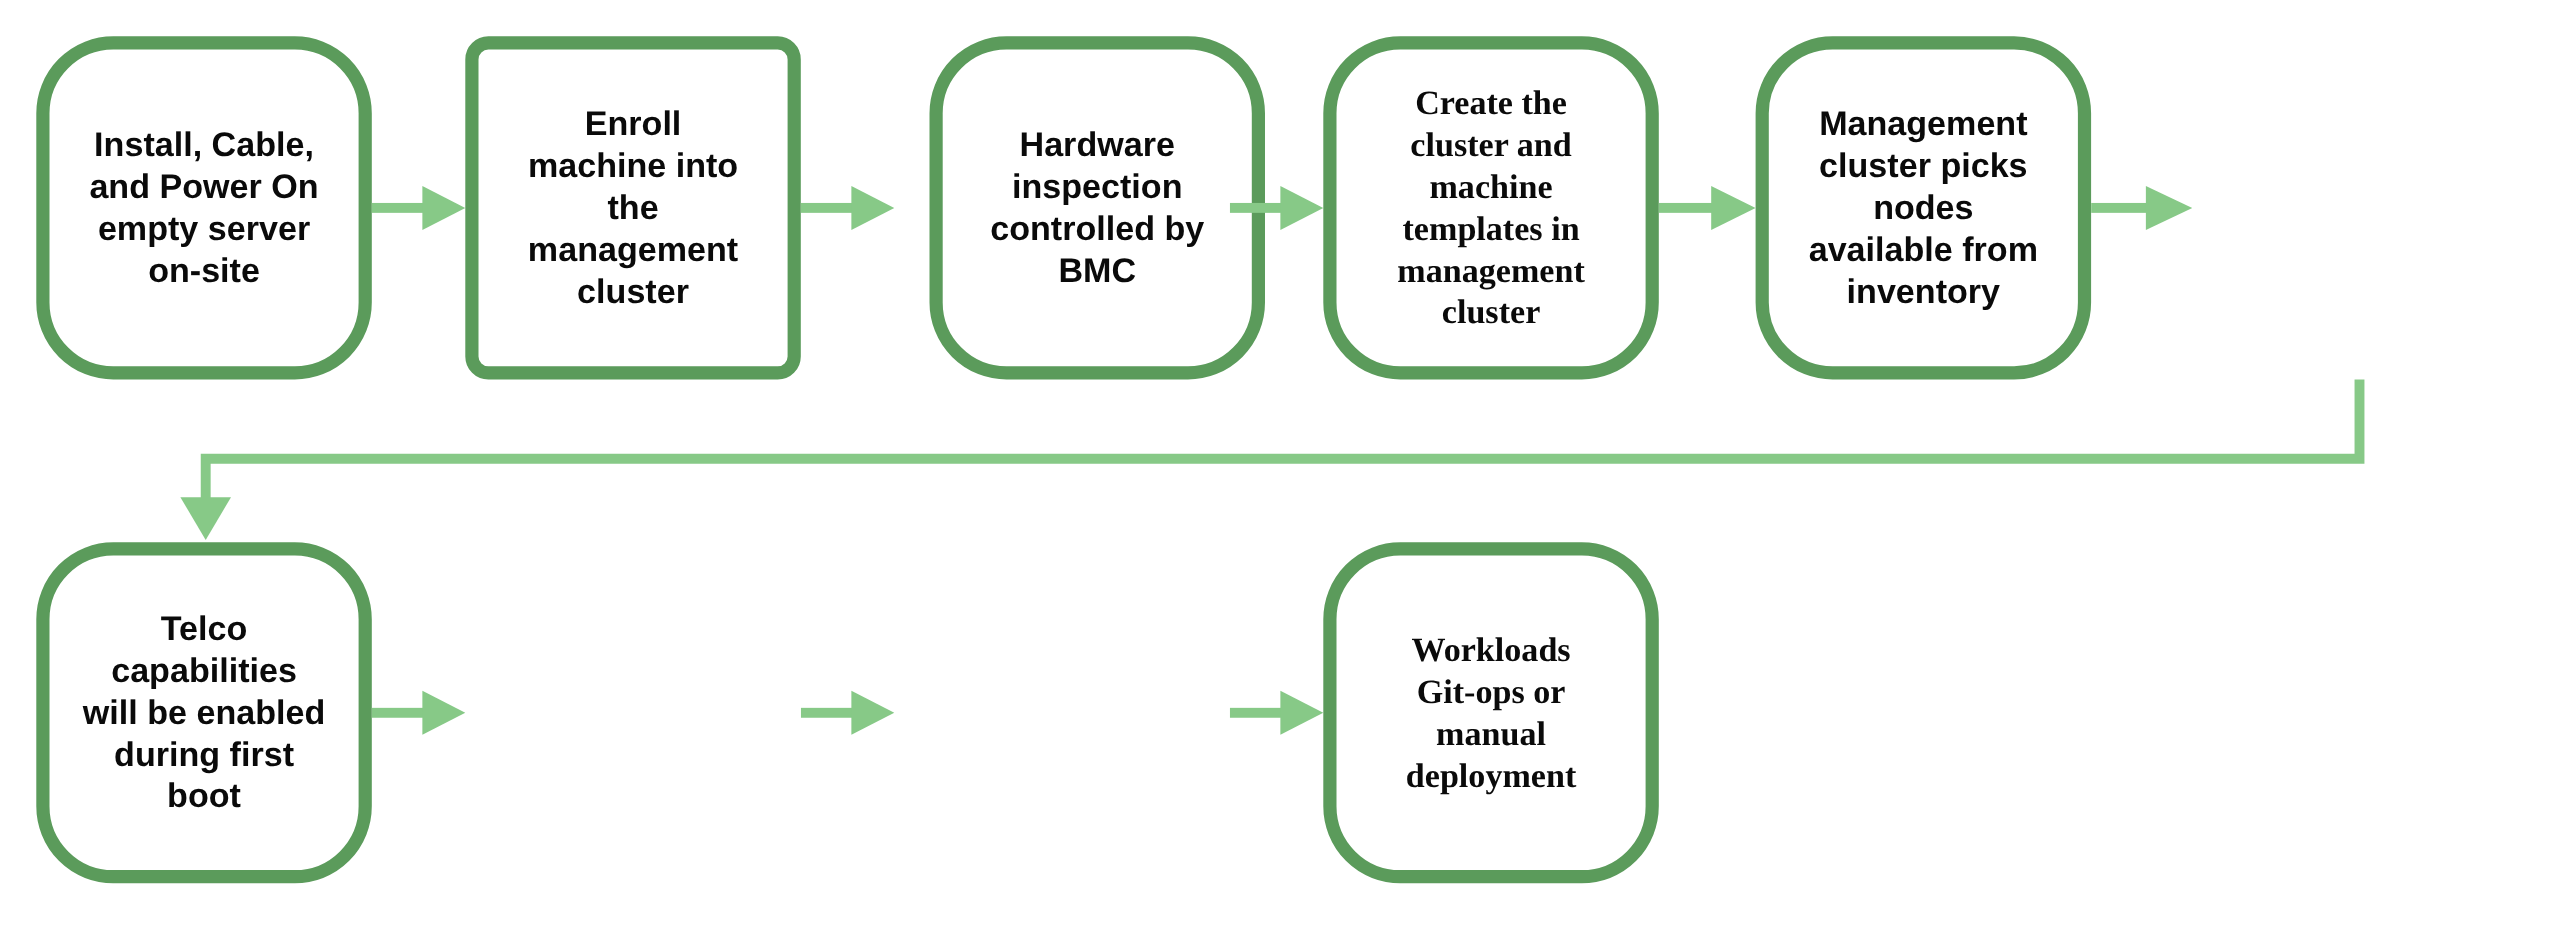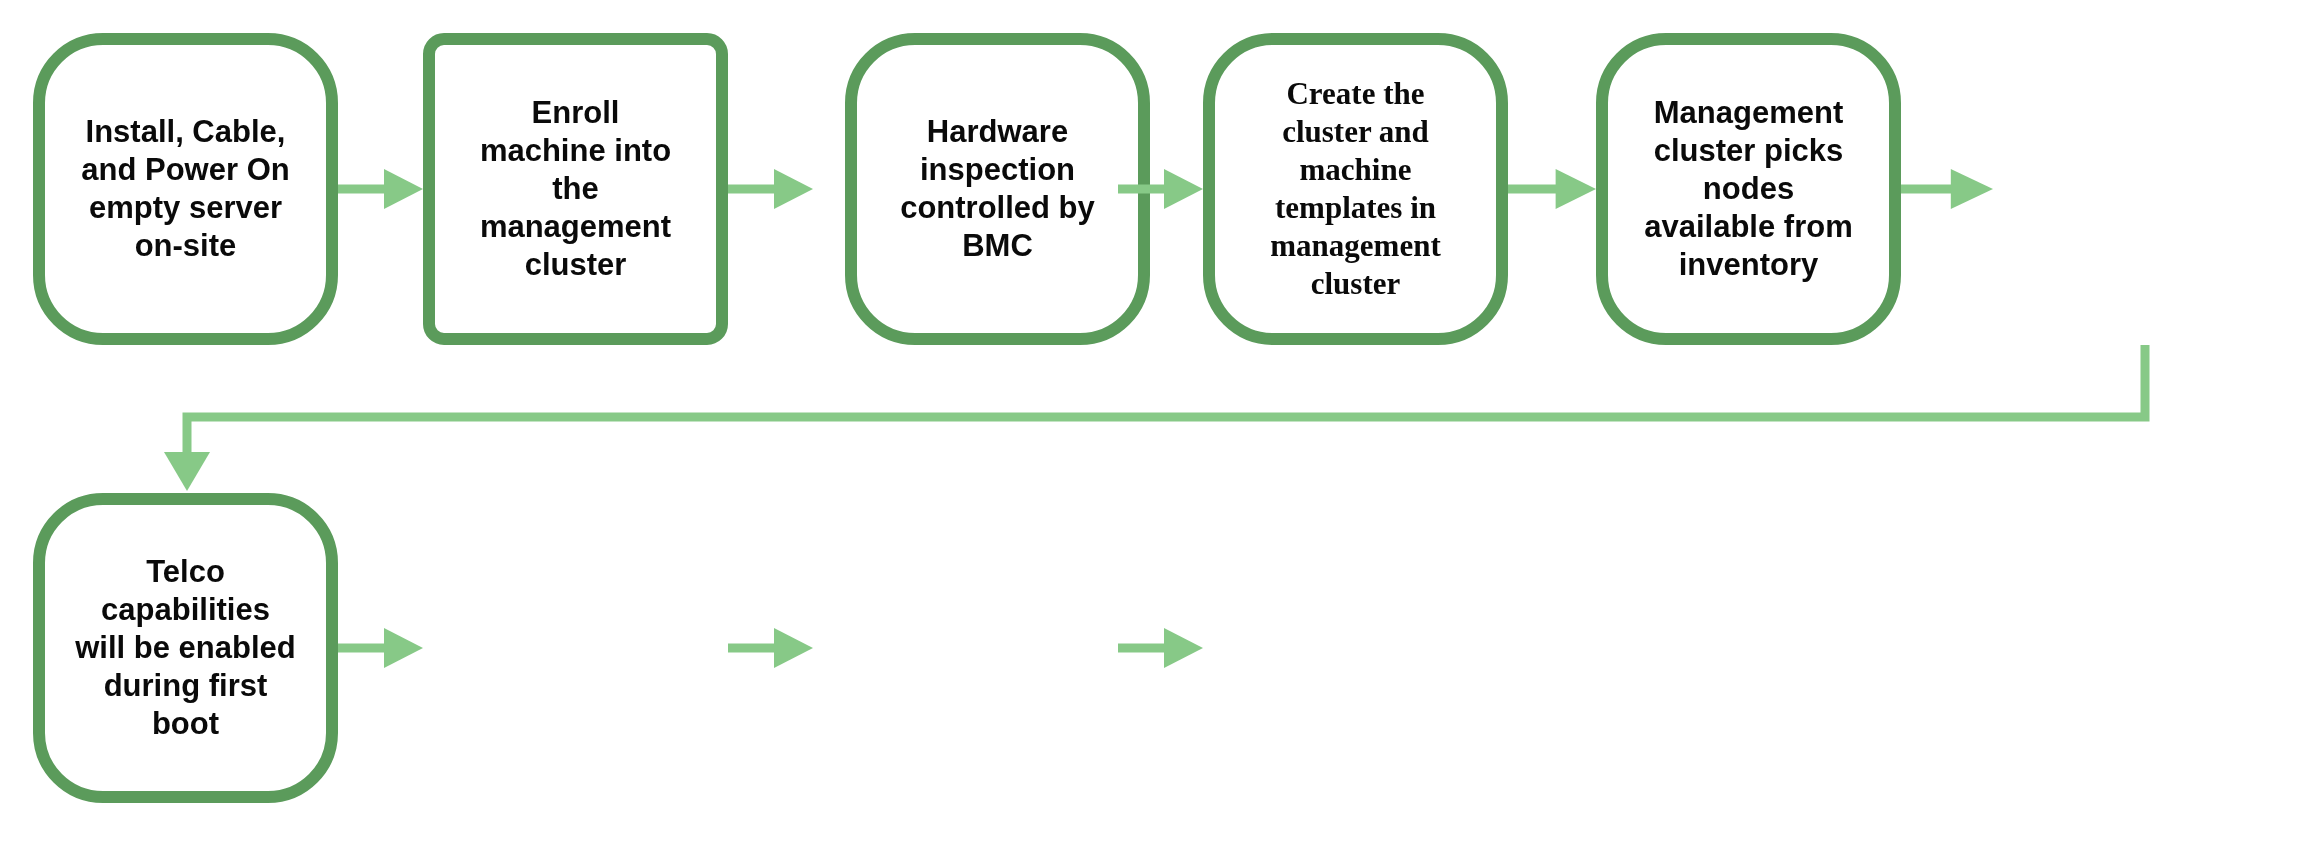--- a/index.html
+++ b/index.html
@@ -90,20 +90,26 @@
 inventory</span>
   </div>
 
   <div class="node r2 c1">
     <span class="label">Telco
 capabilities
 will be enabled
 during first
 boot</span>
   </div>
+  <div class="node r2 c4">
+    <span class="label">Workloads
+Git-ops or
+manual
+deployment</span>
+  </div>
 
   <svg class="harrow" style="left:338px;top:167px;width:85px;" viewBox="0 0 85 44" preserveAspectRatio="none">
     <rect x="0" y="17.5" width="47" height="9"></rect>
       <polygon points="46,2 46,42 85,22"></polygon>
   </svg>
   <svg class="harrow" style="left:728px;top:167px;width:85px;" viewBox="0 0 85 44" preserveAspectRatio="none">
     <rect x="0" y="17.5" width="47" height="9"></rect>
       <polygon points="46,2 46,42 85,22"></polygon>
   </svg>
   <svg class="harrow" style="left:1118px;top:167px;width:85px;" viewBox="0 0 85 44" preserveAspectRatio="none">

